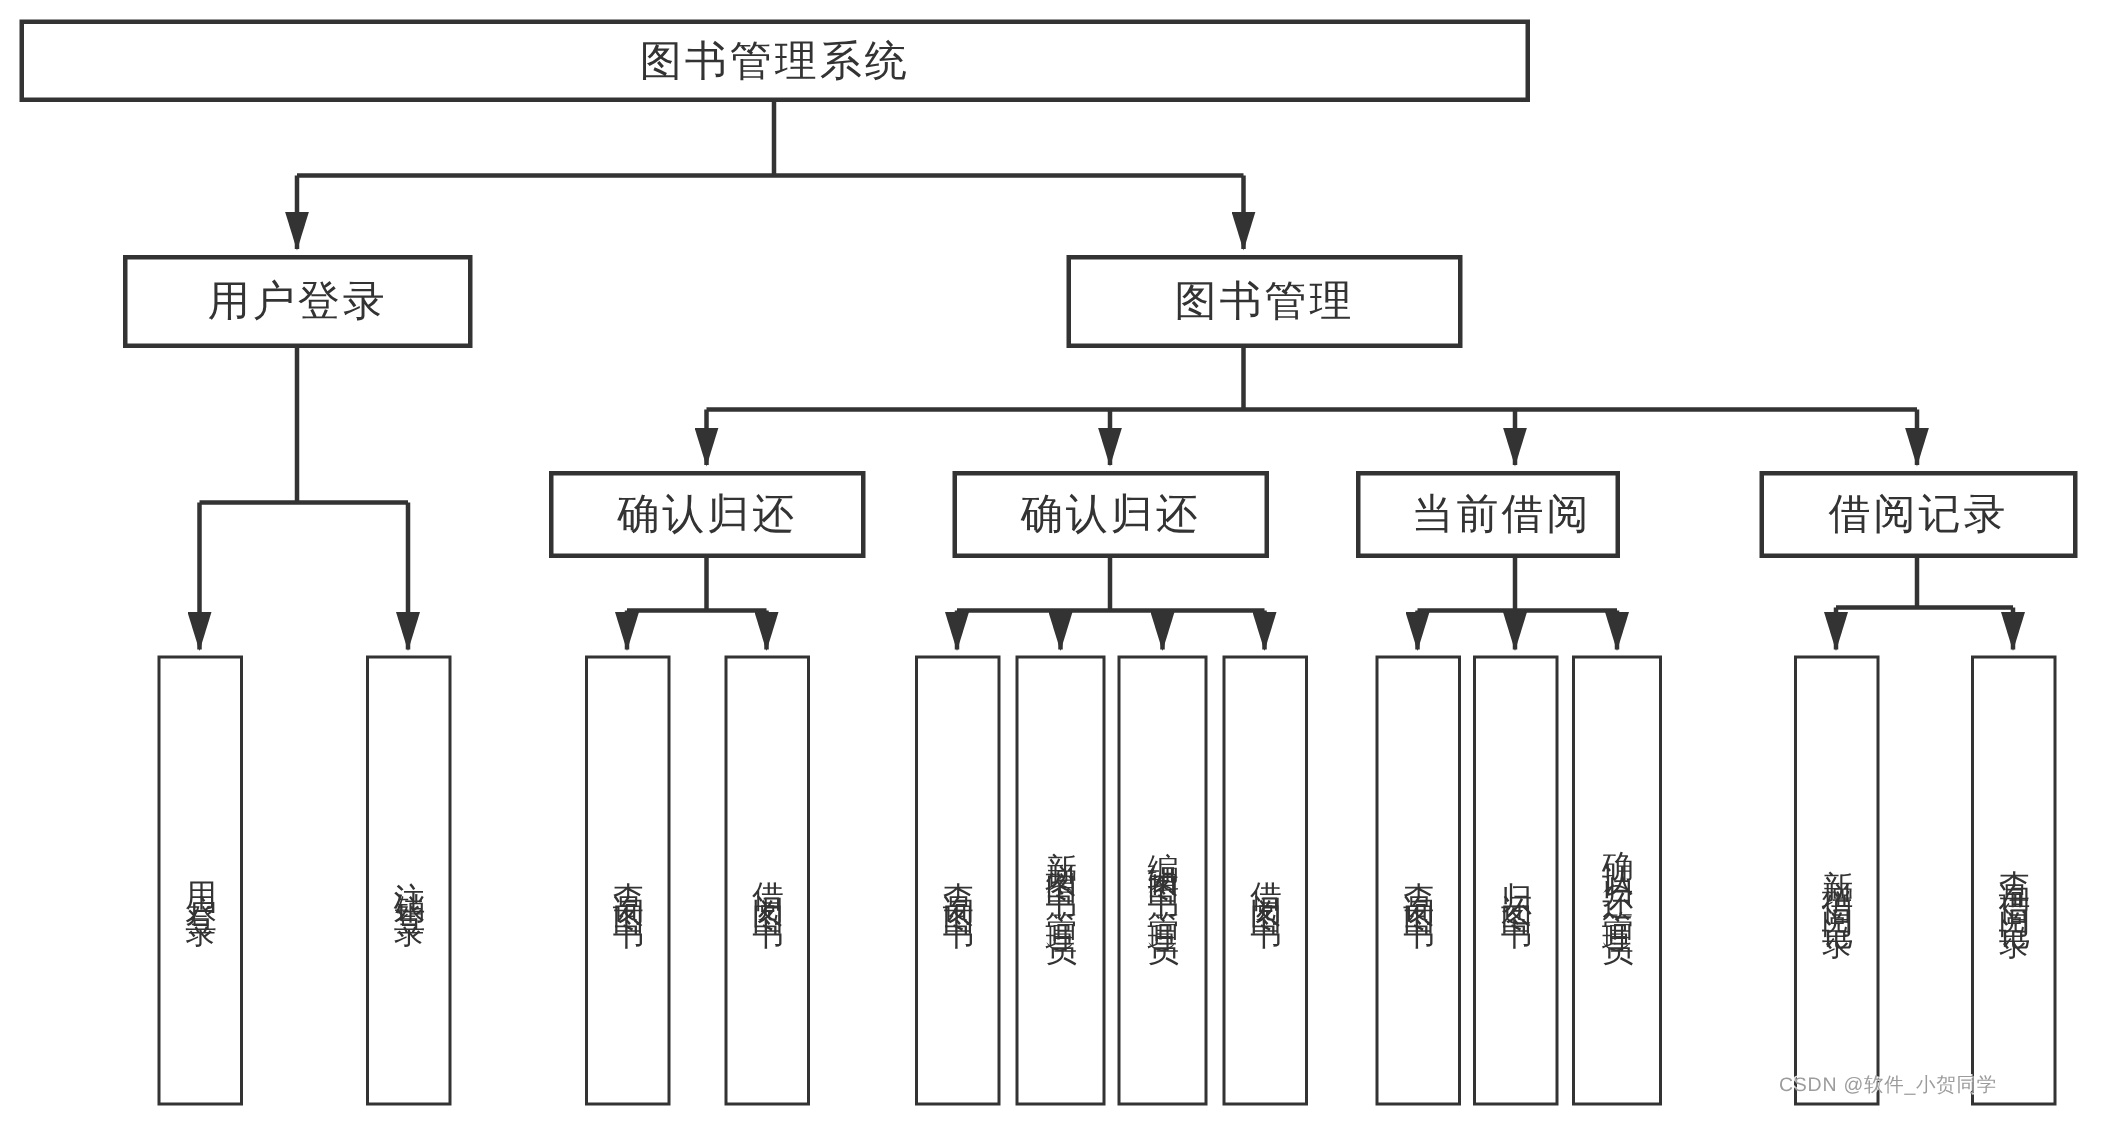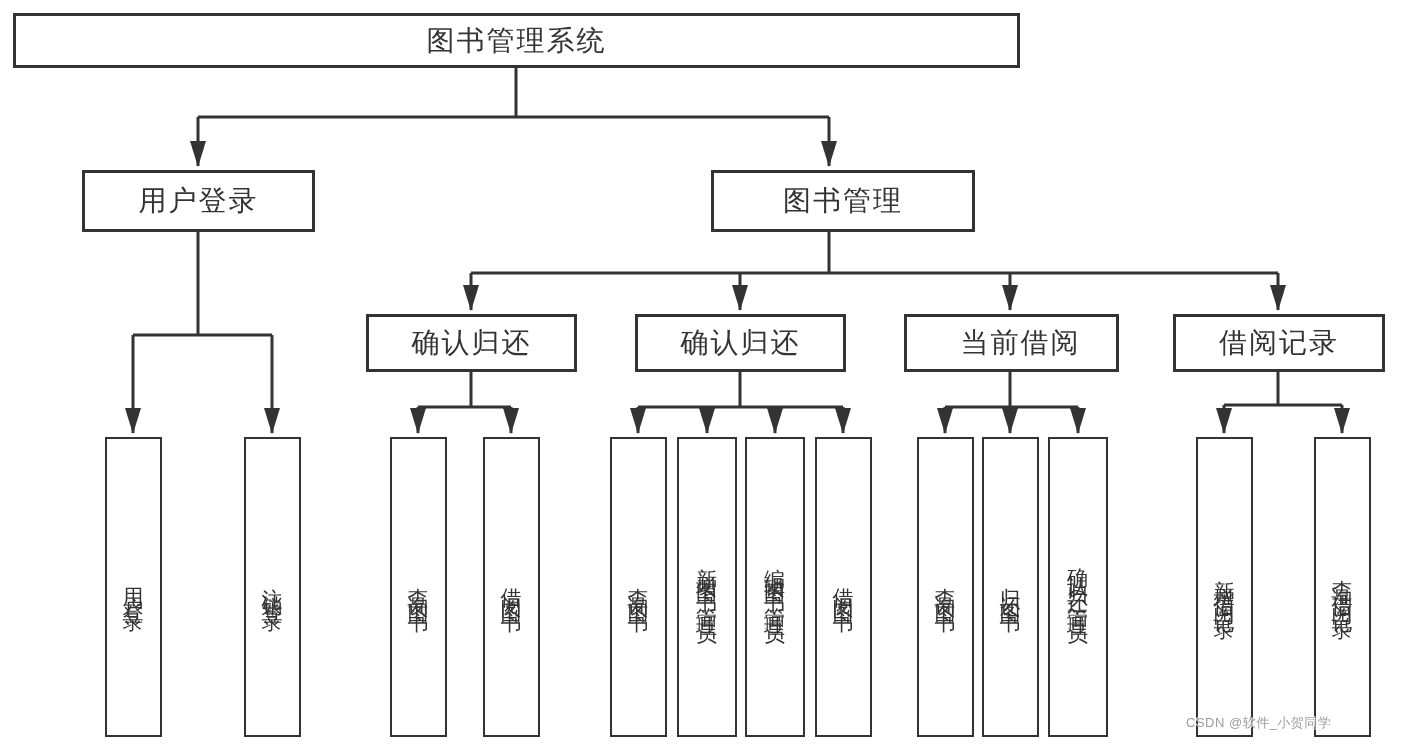--- a/index.html
+++ b/index.html
@@ -37,21 +37,21 @@
     color:#9c9c9c;
     text-shadow:1px 1px 0 rgba(255,255,255,.85), -1px -1px 0 rgba(255,255,255,.85);
     white-space:nowrap;
   }
   
   #n-root   { left:13px;  top:13px;  width:1007px; height:55px; }
   #n-login  { left:82px;  top:170px; width:233px;  height:62px; }
   #n-mgmt   { left:711px; top:170px; width:264px;  height:62px; }
   #n-newrec { left:366px; top:314px; width:211px;  height:58px; }
   #n-borrow { left:635px; top:314px; width:211px;  height:58px; }
-  #n-current{ left:904px; top:314px; width:215px;  height:58px;padding-left:18px; }
+  #n-current{ left:904px; top:314px; width:176px;  height:58px;padding-left:18px; }
   #n-records{ left:1173px;top:314px; width:212px;  height:58px; }
   .leaf { top:437px; height:300px; width:57px; }
   #l-1  { left:105px; }
   #l-2  { left:244px; }
   #l-3  { left:390px; }
   #l-4  { left:483px; }
   #l-5  { left:610px; }
   #l-6  { left:677px; width:60px; }
   #l-7  { left:745px; width:60px; }
   #l-8  { left:815px; }

